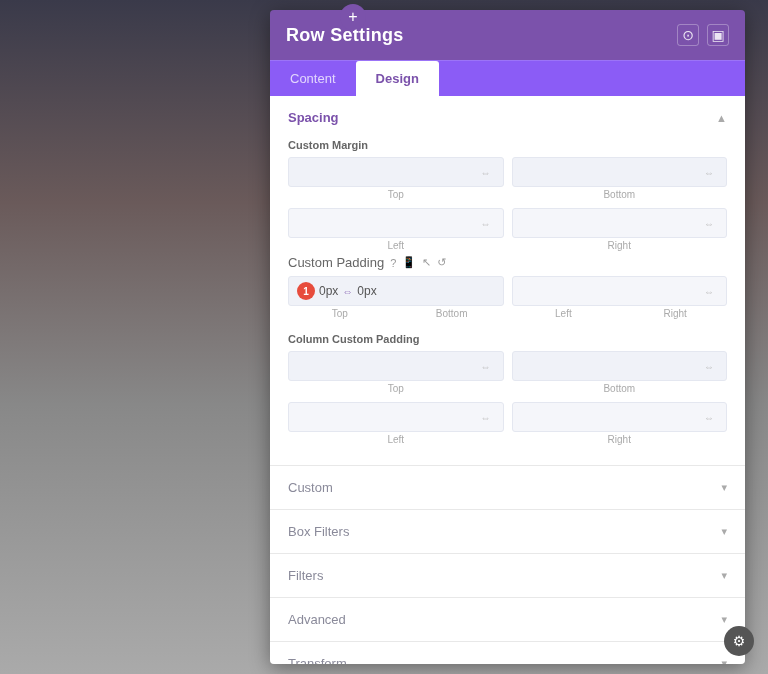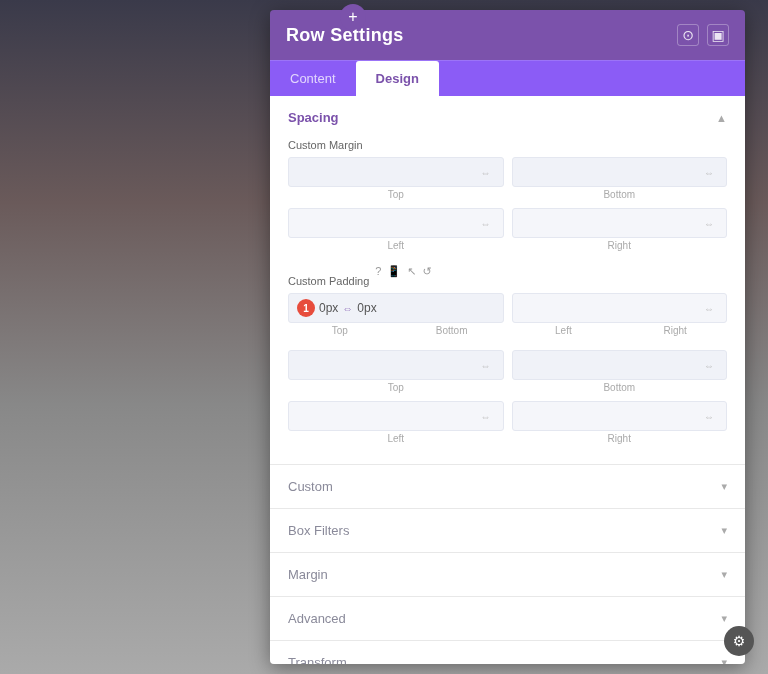--- a/index.html
+++ b/index.html
@@ -122,21 +122,21 @@
 
     
     .spacing-content {
       padding: 0 18px 16px;
     }
 
     .field-label {
       font-size: 11px;
       color: #666;
       margin-bottom: 6px;
-      font-weight: 400;
+      font-weight: 700;
     }
 
     .margin-grid {
       display: grid;
       grid-template-columns: 1fr 1fr;
       gap: 8px;
       margin-bottom: 4px;
     }
 
     .input-group {
@@ -172,24 +172,23 @@
 
     
     .padding-header {
       display: flex;
       align-items: center;
       gap: 6px;
       margin-bottom: 6px;
       margin-top: 2px;
     }
     .padding-label {
-      font-size: 11px;
+      font-size: 13px;
       color: #666;
       font-weight: 500;
-      margin-top: 20px;
     }
     .padding-icon {
       color: #999;
       font-size: 11px;
       cursor: pointer;
     }
 
     .padding-grid {
       display: grid;
       grid-template-columns: 1fr 1fr;
@@ -353,20 +352,21 @@
             </div>
             <div style="display:grid;grid-template-columns:1fr 1fr;gap:8px;">
               <div class="input-sub-label">Left</div>
               <div class="input-sub-label">Right</div>
             </div>
           </div>
         </div>
 
         <div style="height:14px;"></div>
 
+        <div class="field-label">Column Custom Padding</div>
         <div class="margin-grid">
           <div class="input-group">
             <div class="input-field">
               <span class="input-link-icon">⇔</span>
             </div>
             <div class="input-sub-label">Top</div>
           </div>
           <div class="input-group">
             <div class="input-field">
               <span class="input-link-icon">⇔</span>
@@ -399,21 +399,21 @@
 
     <div class="section">
       <div class="section-header">
         <span class="section-title">Box Filters</span>
         <span class="chevron-icon">▾</span>
       </div>
     </div>
 
     <div class="section">
       <div class="section-header">
-        <span class="section-title">Margin</span>
+        <span class="section-title">Filters</span>
         <span class="chevron-icon">▾</span>
       </div>
     </div>
 
     <div class="section">
       <div class="section-header">
         <span class="section-title">Advanced</span>
         <span class="chevron-icon">▾</span>
       </div>
     </div>

